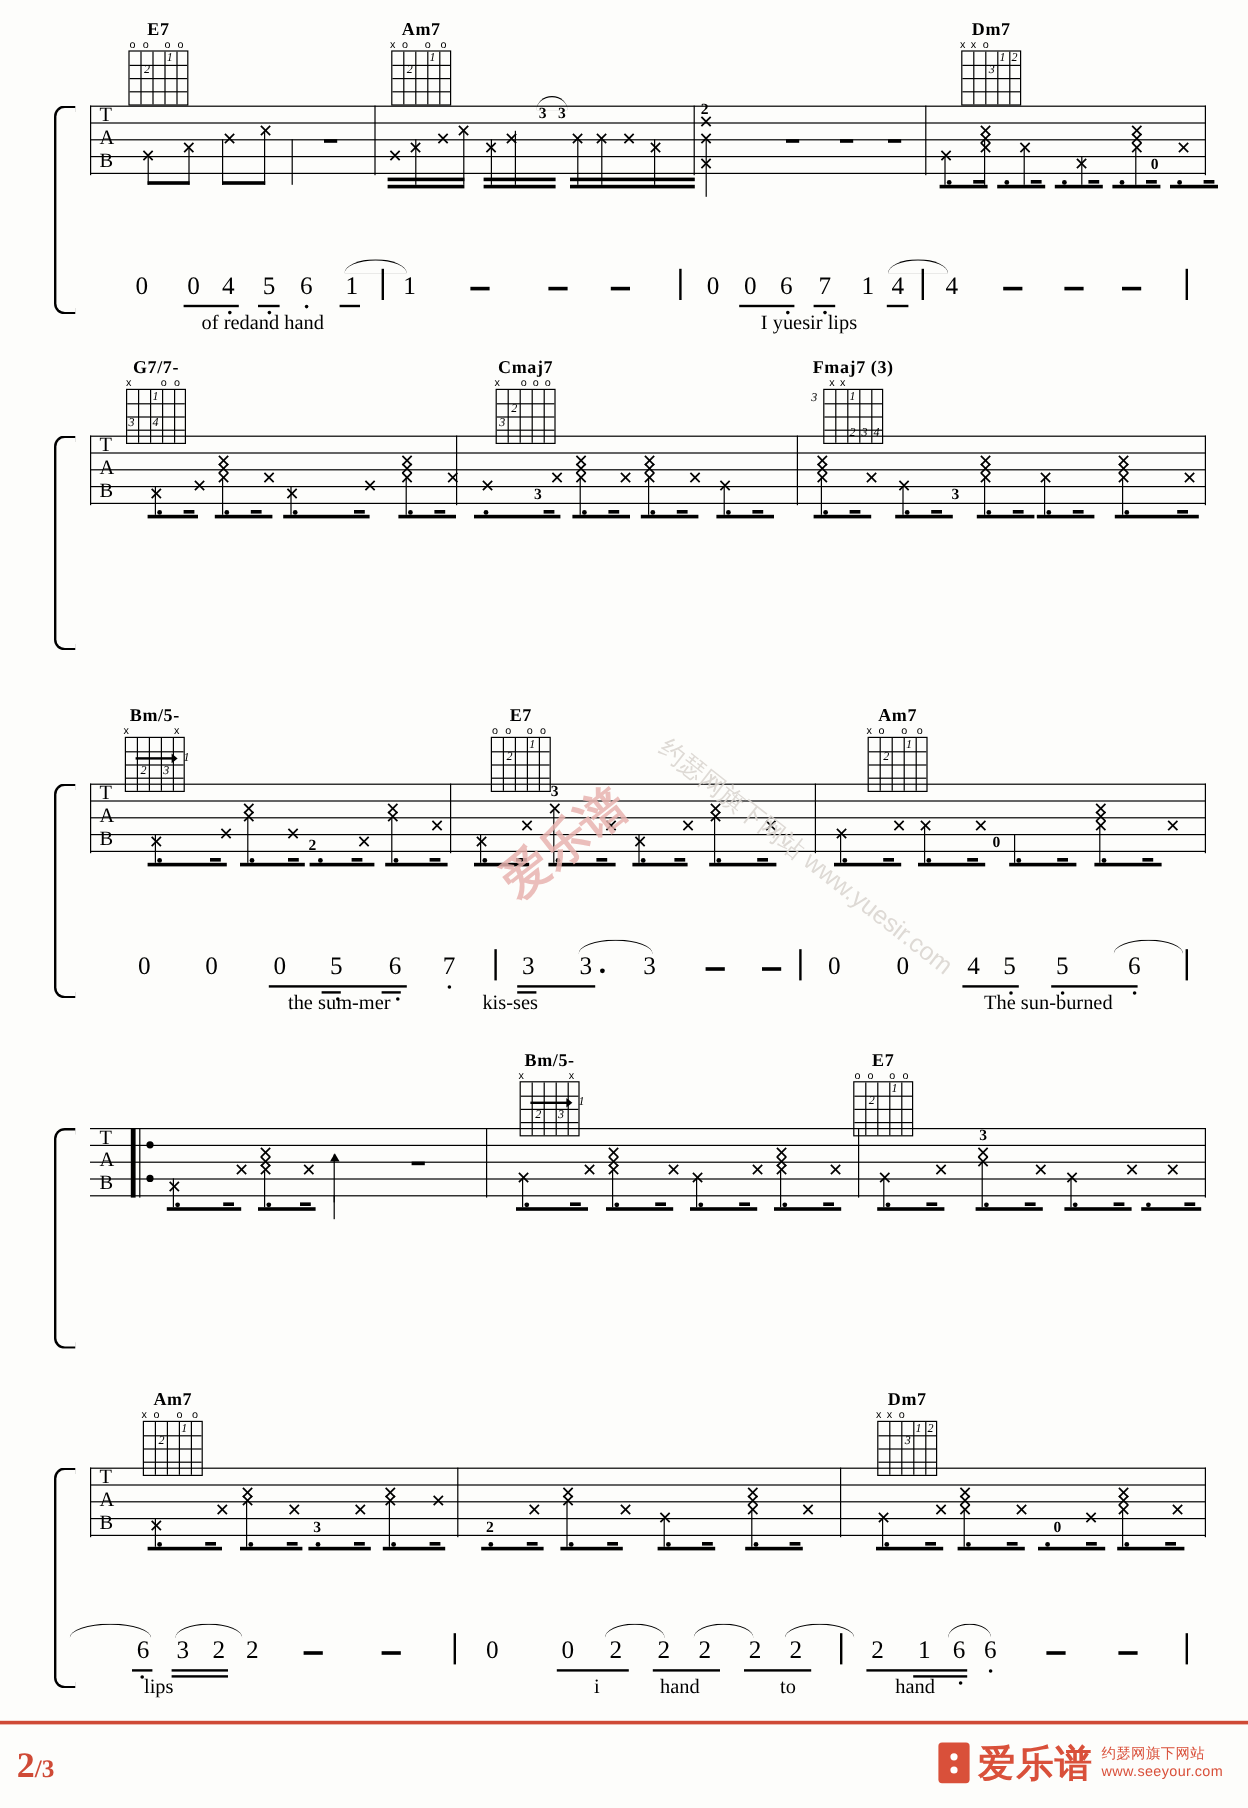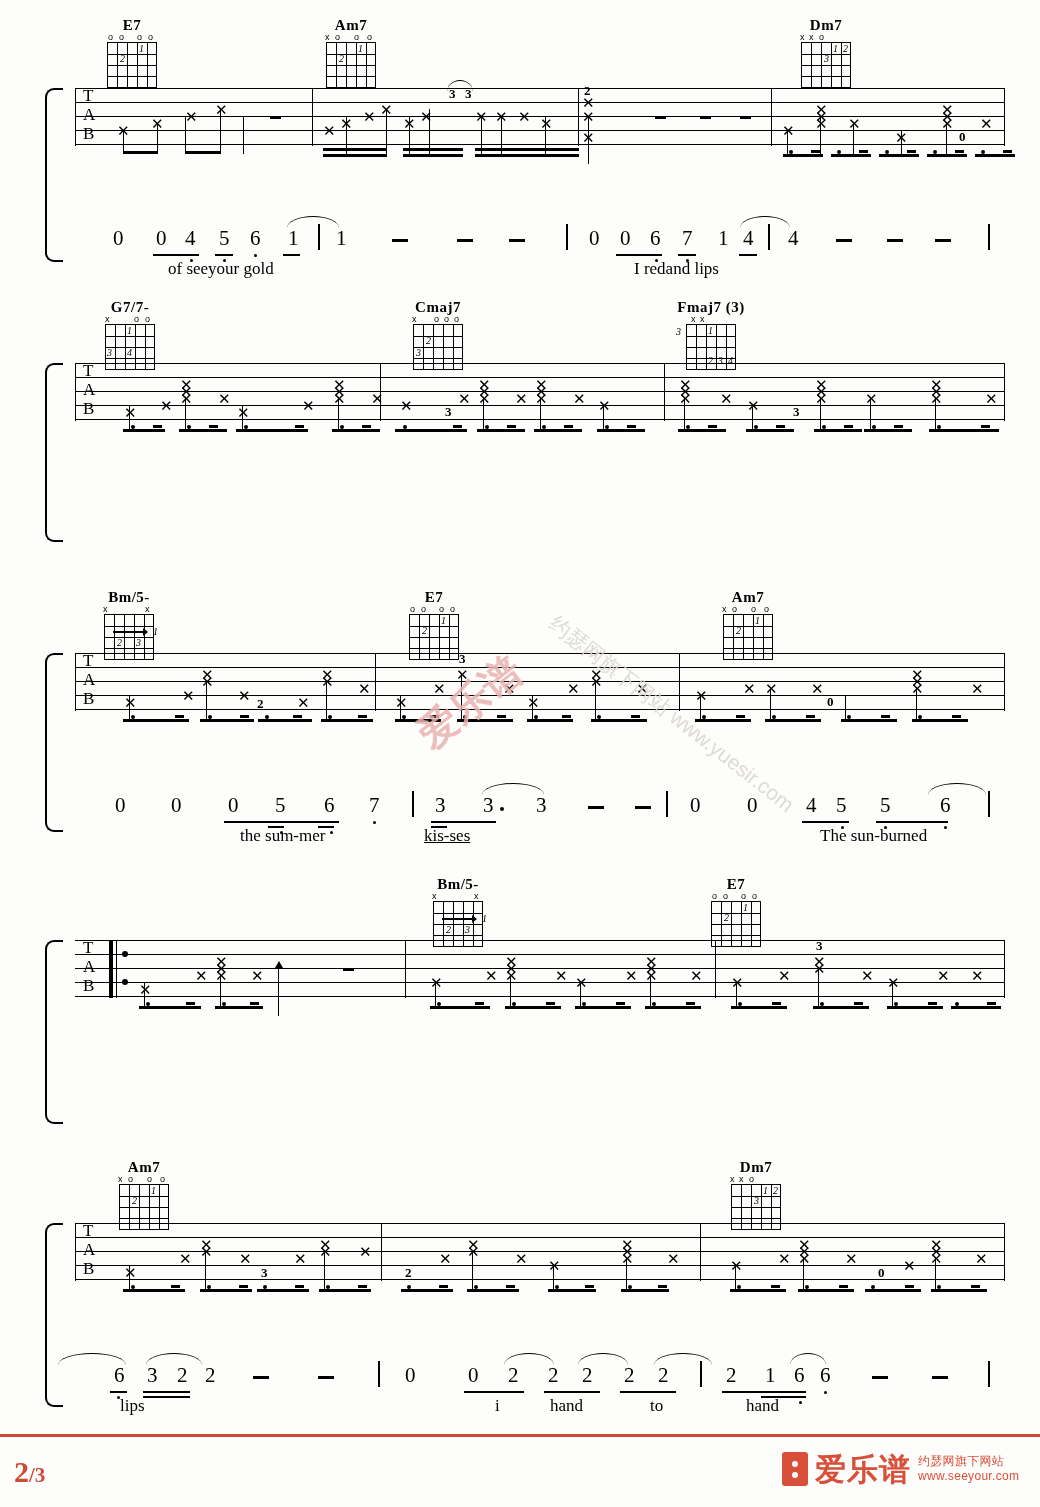--- a/index.html
+++ b/index.html
@@ -357,22 +357,22 @@
       <span class="note" style="left:743px;">4</span>
       <div class="underb" style="left:739px;top:26px;width:18px;"></div>
       <div class="tie" style="left:740px;top:-12px;width:50px;"></div>
       <div class="barline" style="left:768px;top:-4px;"></div>
       <span class="note" style="left:788px;">4</span>
       <div class="dashn" style="left:836px;top:11px;"></div>
       <div class="dashn" style="left:887px;top:11px;"></div>
       <div class="dashn" style="left:935px;top:11px;"></div>
       <div class="barline" style="left:988px;top:-4px;"></div>
 
-      <span class="lyric" style="left:168px;top:32px;">of seeyour gold</span>
-      <span class="lyric" style="left:634px;top:32px;">I redand lips</span>
+      <span class="lyric" style="left:168px;top:32px;">of redand hand</span>
+      <span class="lyric" style="left:634px;top:32px;">I yuesir lips</span>
     </div>
   </div>
 
   <div class="system" style="top:285px;">
 
     <div class="chord" style="left:98px;top:15px;">
       <div class="cname">G7/7-</div>
       <div class="marks">
         <span style="left:0px;">x</span>
           <span style="left:29px;">o</span>
@@ -588,21 +588,21 @@
       <div class="octdot" style="left:841px;top:31px;"></div>
       <span class="note" style="left:880px;">5</span>
       <span class="note" style="left:940px;">6</span>
       <div class="underb" style="left:876px;top:26px;width:72px;"></div>
       <div class="octdot" style="left:884px;top:31px;"></div>
       <div class="octdot" style="left:944px;top:31px;"></div>
       <div class="tie" style="left:928px;top:-12px;width:58px;"></div>
       <div class="barline" style="left:988px;top:-4px;"></div>
 
       <span class="lyric" style="left:240px;top:32px;">the sum-mer</span>
-      <span class="lyric" style="left:424px;top:32px;text-decoration:underline;">kis-ses</span>
+      <span class="lyric" style="left:402px;top:32px;">kis-ses</span>
       <span class="lyric" style="left:820px;top:32px;">The  sun-burned</span>
     </div>
   </div>
 
   <div class="system" style="top:575px;">
 
     <div class="chord" style="left:97px;top:15px;">
       <div class="cname">Bm/5-</div>
       <div class="marks">
         <span style="left:-1px;">x</span>

